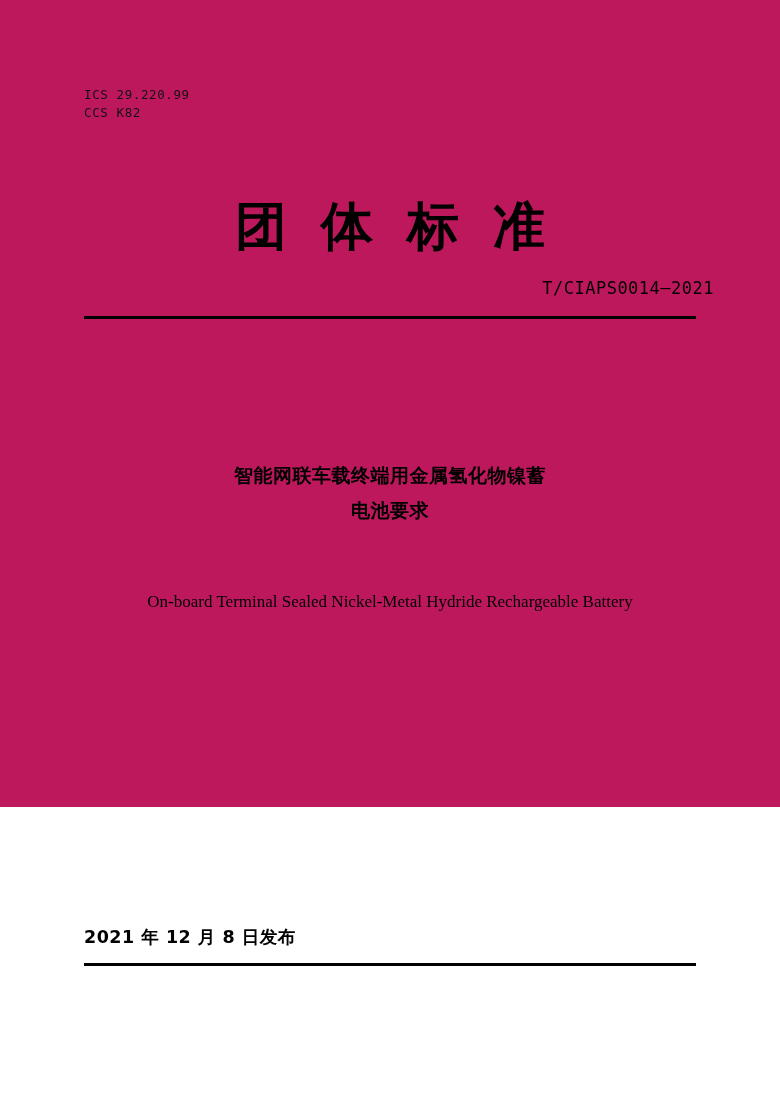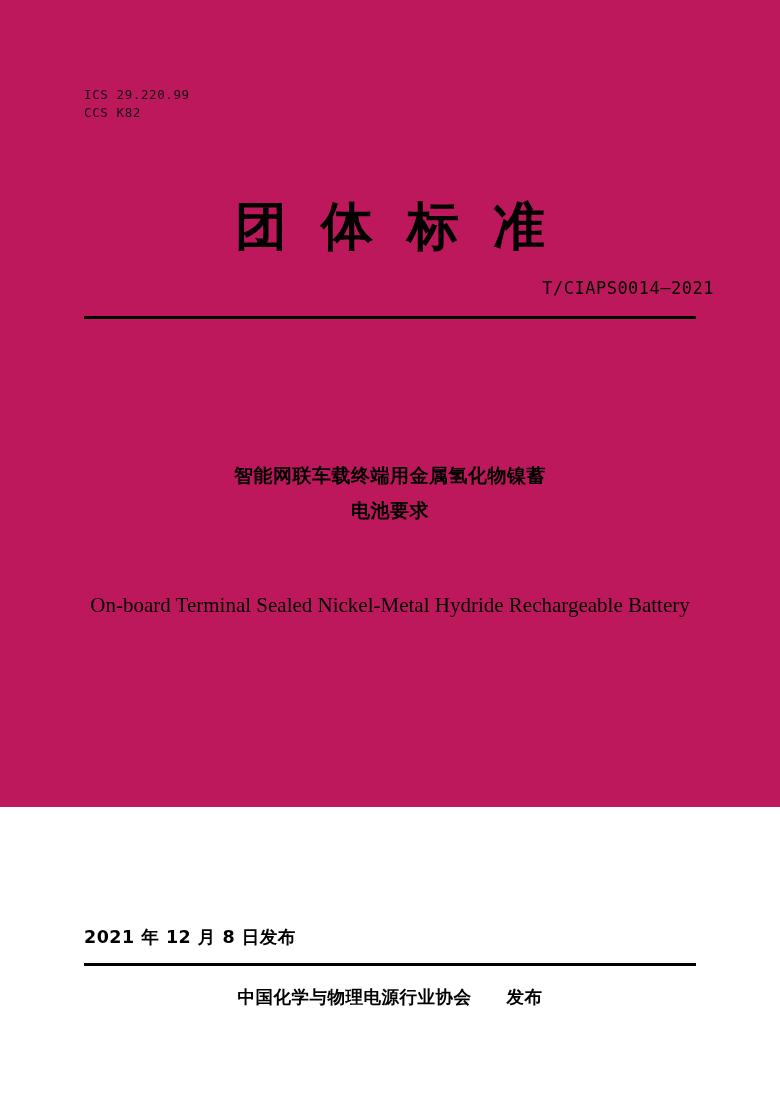--- a/index.html
+++ b/index.html
@@ -98,21 +98,21 @@
   }
   .doc-title .line { display: block; }
 
   .doc-subtitle {
     position: absolute;
     left: 70px;
     top: 586px;
     width: 640px;
     text-align: center;
     font-family: "Liberation Serif", serif;
-    font-size: 21px;
+    font-size: 17px;
     line-height: 1.85;
     color: #000;
   }
   .doc-subtitle .line { display: block; }
 
   
   .dates {
     position: absolute;
     left: 84px;
     top: 925px;
@@ -165,19 +165,14 @@
   <div class="doc-subtitle">
     <span class="line">On-board Terminal Sealed Nickel-Metal Hydride Rechargeable Battery</span>
   </div>
 
   <div class="dates">
     <span>2021 年 12 月 8 日发布</span>
   </div>
 
   <div class="rule-bottom"></div>
 
-  <div class="publisher">
-    <span>中国化学与物理电源行业协会</span>
-    <span class="gap"></span>
-    <span>发布</span>
-  </div>
 
 </div>
 
 </body></html>

